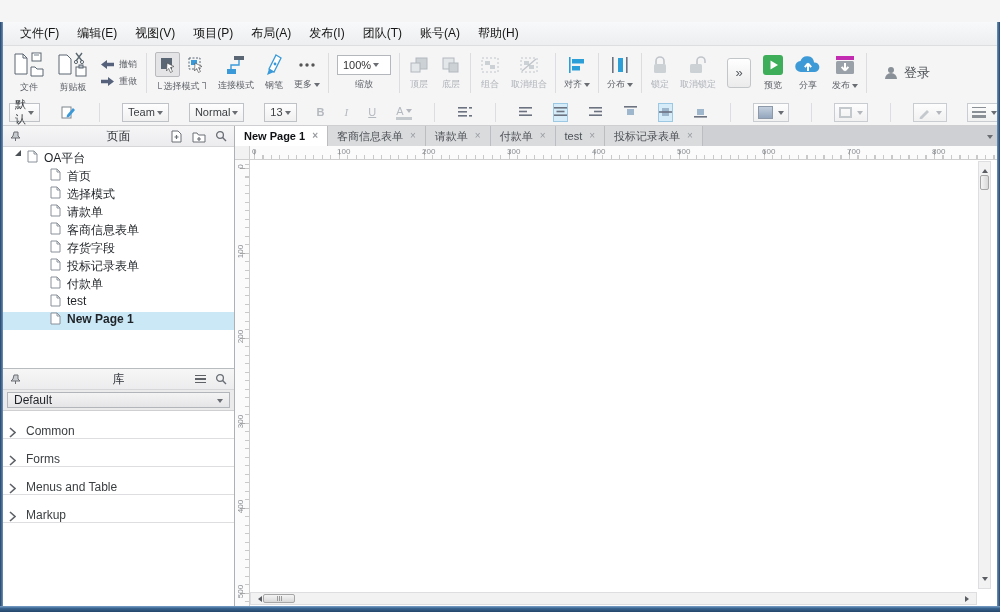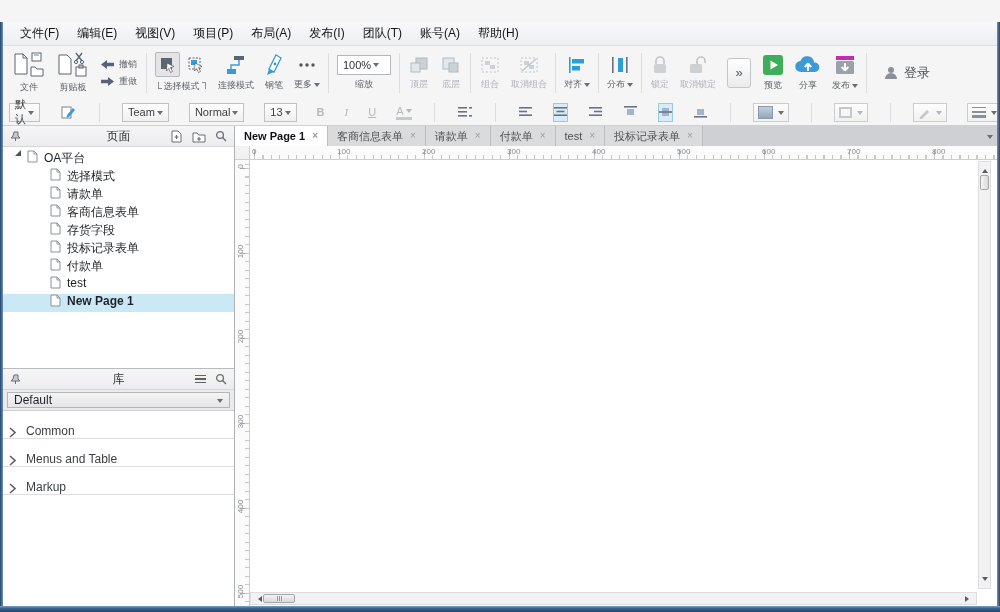--- a/index.html
+++ b/index.html
@@ -557,20 +557,28 @@
         <span class="indent-root"></span>
         <span class="tri-open"></span>
         <svg width="11" height="13" viewBox="0 0 11 13">
           <path d="M1 1 h6 l3 3 v8 h-9 z" fill="#fff" stroke="#8a9099"></path>
             <path d="M7 1 v3 h3" fill="none" stroke="#8a9099"></path>
         </svg>
         <span>OA平台</span>
       </div>
       <div>
 
+          <div class="trow">
+            <span class="indent-child"></span>
+            <svg width="11" height="13" viewBox="0 0 11 13">
+              <path d="M1 1 h6 l3 3 v8 h-9 z" fill="#fff" stroke="#8a9099"></path>
+              <path d="M7 1 v3 h3" fill="none" stroke="#8a9099"></path>
+            </svg>
+            <span>首页</span>
+          </div>
 
           <div class="trow">
             <span class="indent-child"></span>
             <svg width="11" height="13" viewBox="0 0 11 13">
               <path d="M1 1 h6 l3 3 v8 h-9 z" fill="#fff" stroke="#8a9099"></path>
               <path d="M7 1 v3 h3" fill="none" stroke="#8a9099"></path>
             </svg>
             <span>选择模式</span>
           </div>
 
@@ -668,20 +676,26 @@
 
     <div class="lib-sections">
 
         <div class="lib-section">
           <svg width="7" height="11" viewBox="0 0 7 11">
             <path d="M1 1 L6 5.5 L1 10" fill="none" stroke="#5f6368" stroke-width="1.6"></path>
           </svg>
           <span>Common</span>
         </div>
 
+        <div class="lib-section">
+          <svg width="7" height="11" viewBox="0 0 7 11">
+            <path d="M1 1 L6 5.5 L1 10" fill="none" stroke="#5f6368" stroke-width="1.6"></path>
+          </svg>
+          <span>Forms</span>
+        </div>
 
         <div class="lib-section">
           <svg width="7" height="11" viewBox="0 0 7 11">
             <path d="M1 1 L6 5.5 L1 10" fill="none" stroke="#5f6368" stroke-width="1.6"></path>
           </svg>
           <span>Menus and Table</span>
         </div>
 
         <div class="lib-section">
           <svg width="7" height="11" viewBox="0 0 7 11">

